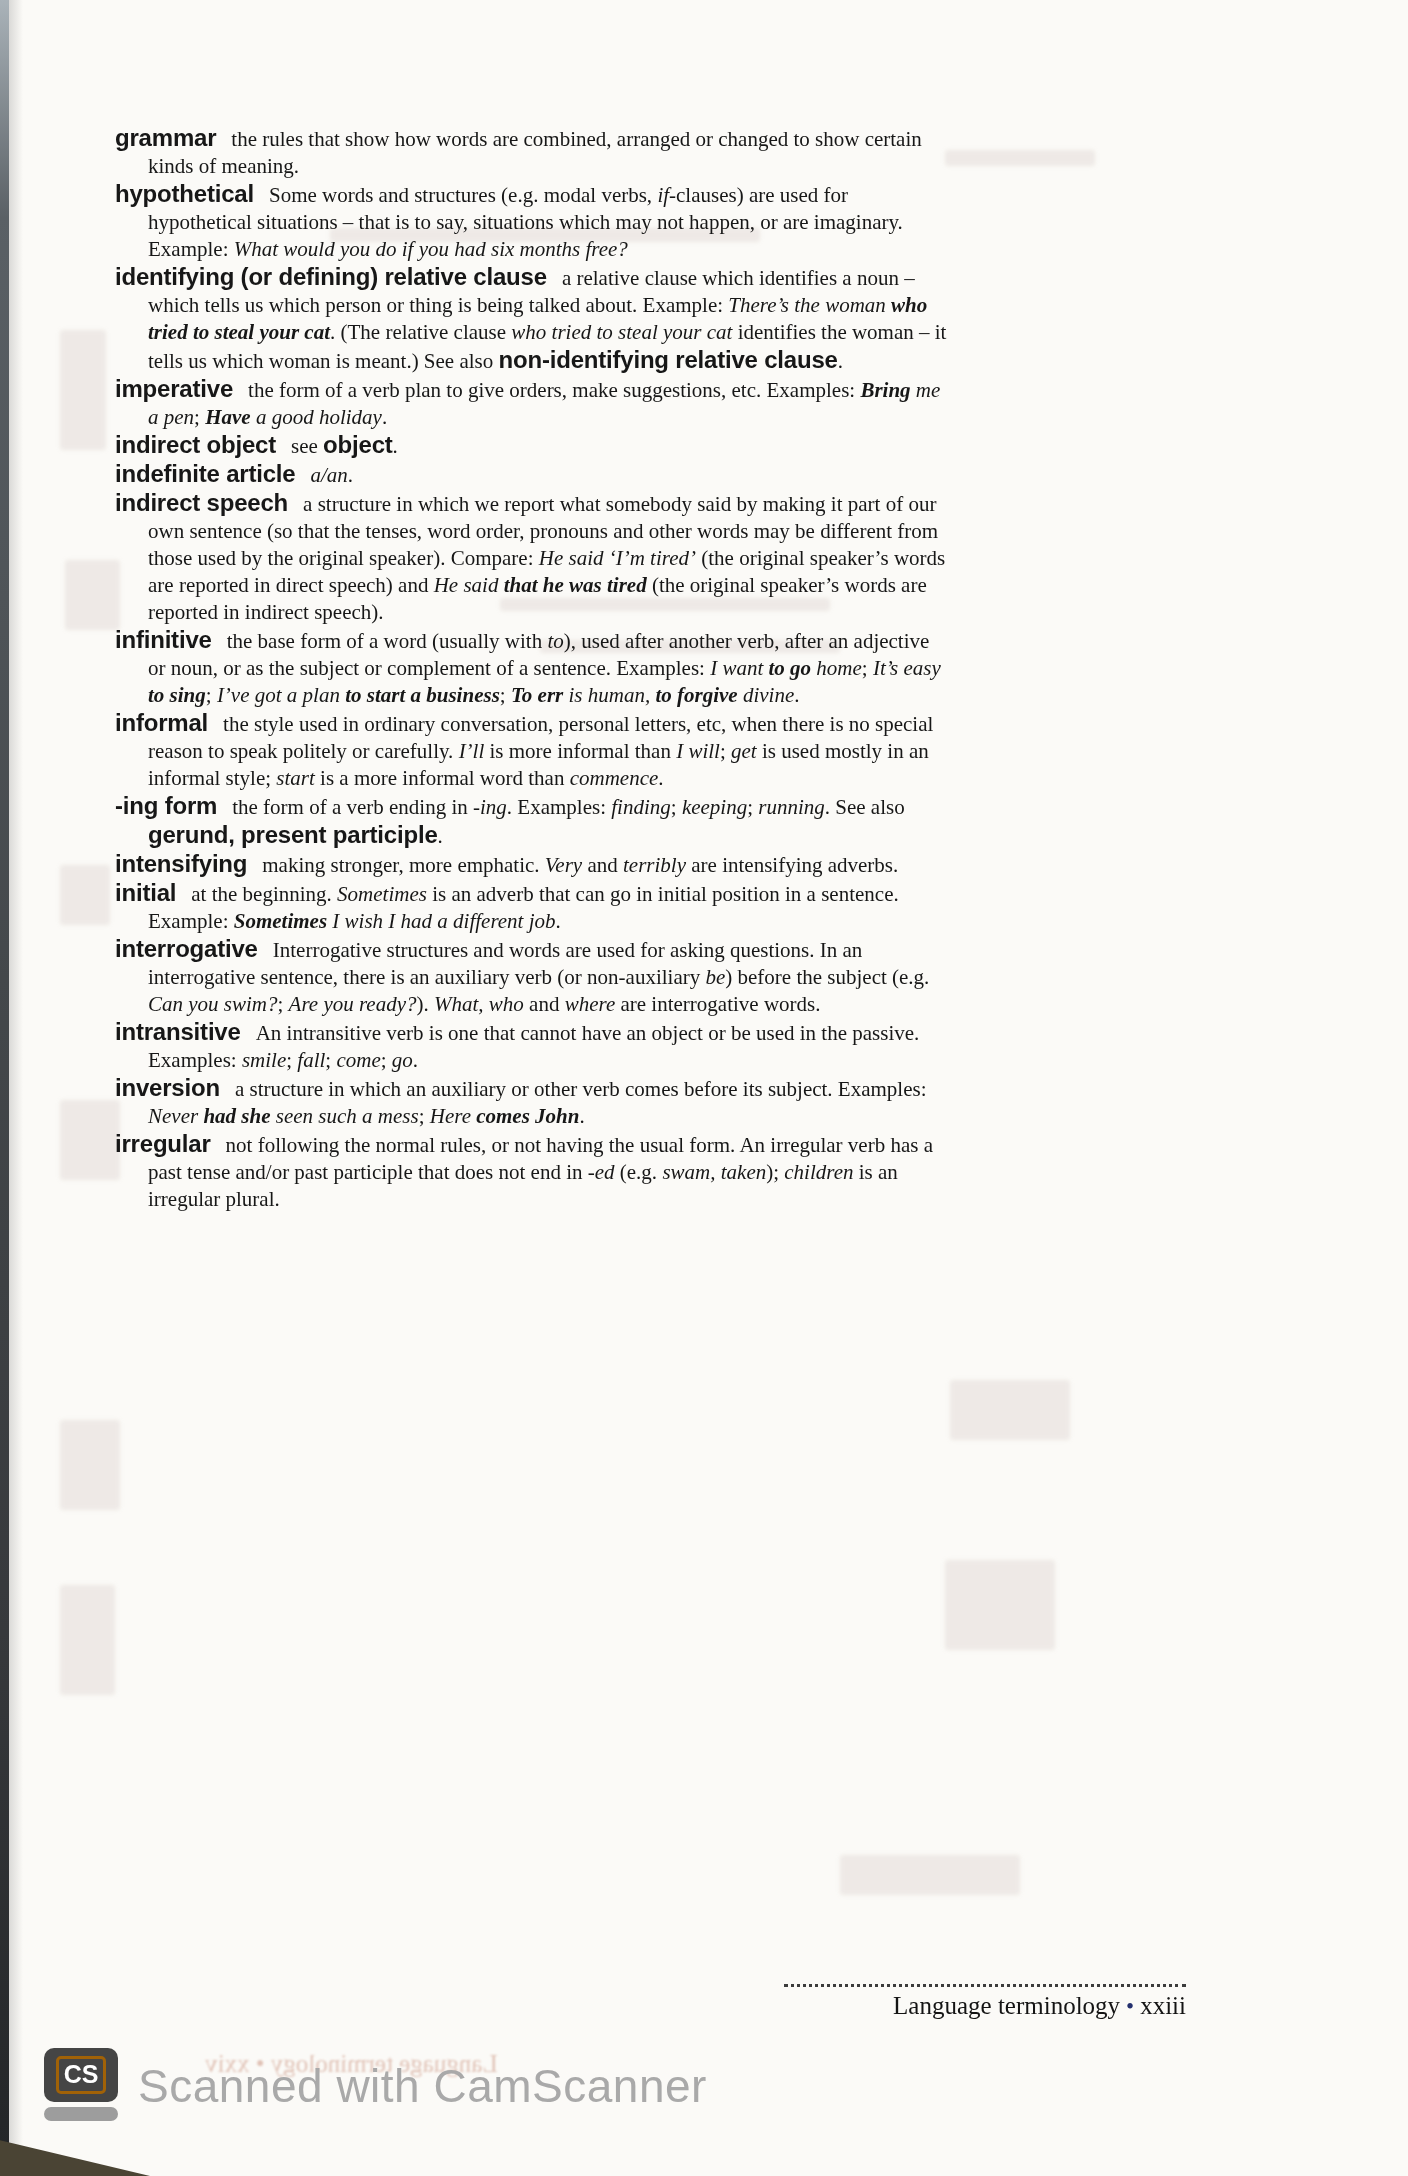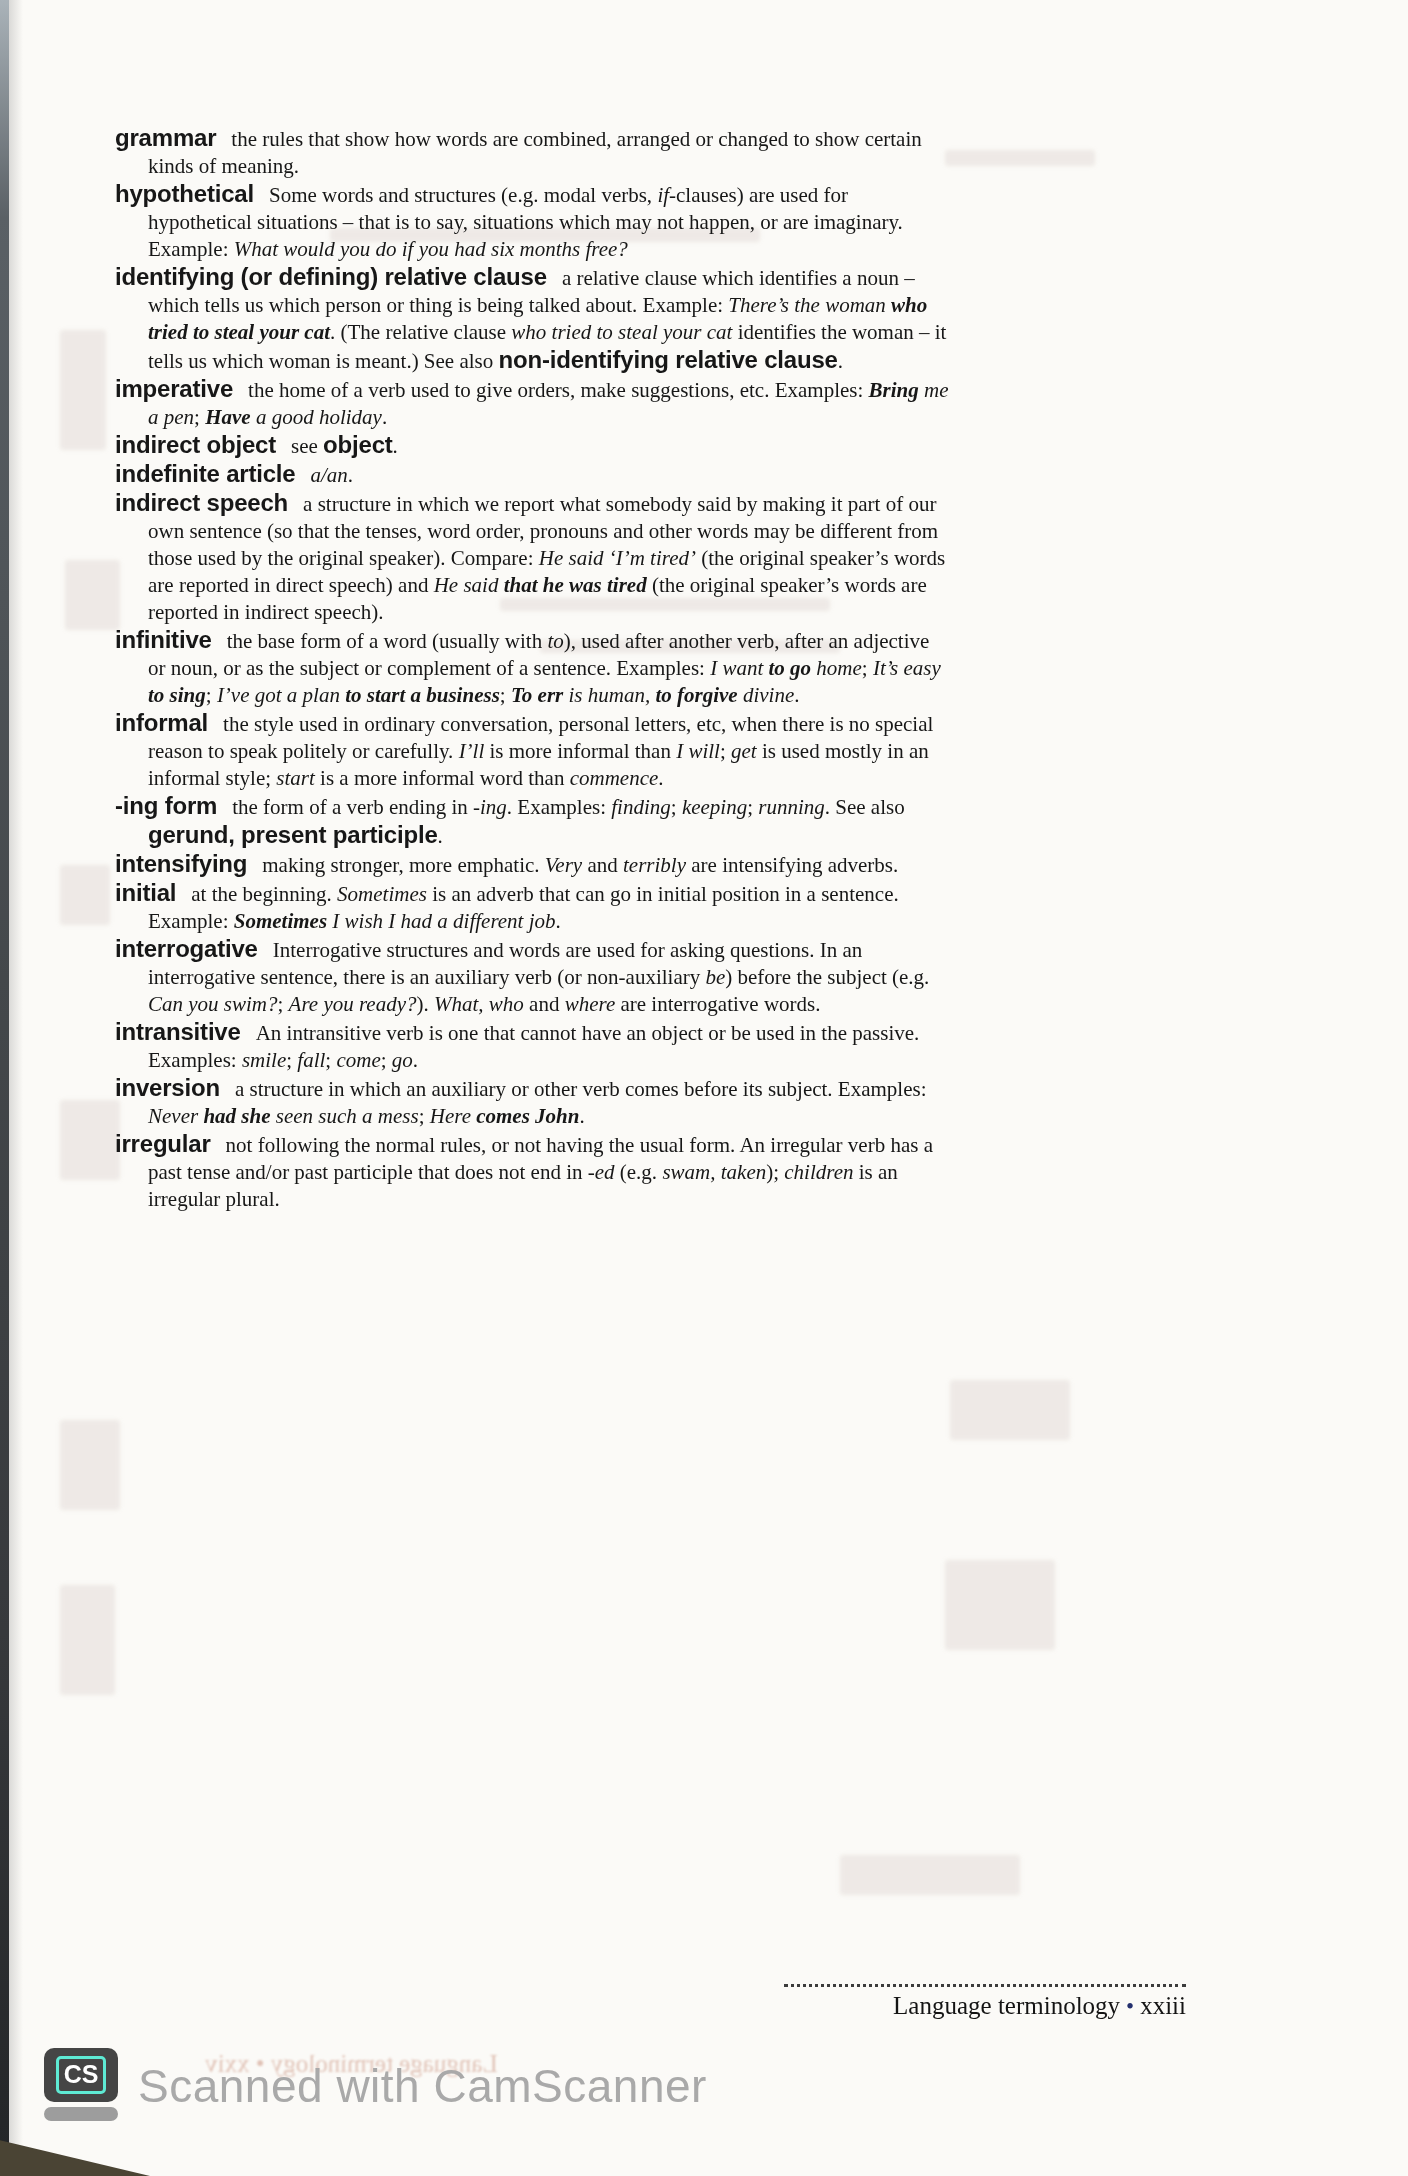--- a/index.html
+++ b/index.html
@@ -57,21 +57,21 @@
     position:absolute;left:44px;top:2048px;
     display:flex;align-items:center;gap:20px;
   }
   .cs-logo{width:74px;height:76px;display:flex;flex-direction:column;}
   .cs-top{
     height:54px;background:#454545;border-radius:10px;
     display:flex;align-items:center;justify-content:center;
   }
   .cs-letters{
     color:#fff;font-family:"Liberation Sans",sans-serif;font-weight:700;font-size:25px;
-    border:3px solid #5eead4;border-radius:5px;padding:0 5px;line-height:1.25;text-align:center;
+    border:3px solid #a16207;border-radius:5px;padding:0 5px;line-height:1.25;text-align:center;
   }
   .cs-tab{height:14px;background:#9d9d9d;border-radius:7px;margin-top:5px;}
   .scanner-label{
     font-family:"Liberation Sans",sans-serif;font-size:46px;font-weight:400;
     color:#a9a9a9;letter-spacing:.5px;white-space:nowrap;
   }
 </style>
 </head>
 <body>
 
@@ -92,21 +92,21 @@
   <div class="smudge" style="left:60px;top:1420px;width:60px;height:90px;"></div>
   <div class="smudge" style="left:950px;top:1380px;width:120px;height:60px;"></div>
   <div class="smudge" style="left:60px;top:1585px;width:55px;height:110px;"></div>
   <div class="smudge" style="left:945px;top:1560px;width:110px;height:90px;"></div>
   <div class="smudge" style="left:840px;top:1855px;width:180px;height:40px;"></div>
 
   <div class="glossary">
       <p class="entry"><span class="sg-term">grammar</span><span class="sg-gap"></span><span class="sg-r">the rules that show how words are combined, arranged or changed to show certain kinds of meaning.</span></p>
       <p class="entry"><span class="sg-term">hypothetical</span><span class="sg-gap"></span><span class="sg-r">Some words and structures (e.g. modal verbs, </span><span class="sg-i">if</span><span class="sg-r">-clauses) are used for hypothetical situations – that is to say, situations which may not happen, or are imaginary. Example: </span><span class="sg-i">What would you do if you had six months free?</span></p>
       <p class="entry"><span class="sg-term">identifying (or defining) relative clause</span><span class="sg-gap"></span><span class="sg-r">a relative clause which identifies a noun – which tells us which person or thing is being talked about. Example: </span><span class="sg-i">There’s the woman </span><span class="sg-bi">who tried to steal your cat</span><span class="sg-r">. (The relative clause </span><span class="sg-i">who tried to steal your cat</span><span class="sg-r"> identifies the woman – it tells us which woman is meant.) See also </span><span class="sg-term">non-identifying relative clause</span><span class="sg-r">.</span></p>
-      <p class="entry"><span class="sg-term">imperative</span><span class="sg-gap"></span><span class="sg-r">the home of a verb used to give orders, make suggestions, etc. Examples: </span><span class="sg-bi">Bring</span><span class="sg-i"> me a pen</span><span class="sg-r">; </span><span class="sg-bi">Have</span><span class="sg-i"> a good holiday</span><span class="sg-r">.</span></p>
+      <p class="entry"><span class="sg-term">imperative</span><span class="sg-gap"></span><span class="sg-r">the form of a verb plan to give orders, make suggestions, etc. Examples: </span><span class="sg-bi">Bring</span><span class="sg-i"> me a pen</span><span class="sg-r">; </span><span class="sg-bi">Have</span><span class="sg-i"> a good holiday</span><span class="sg-r">.</span></p>
       <p class="entry"><span class="sg-term">indirect object</span><span class="sg-gap"></span><span class="sg-r">see </span><span class="sg-term">object</span><span class="sg-r">.</span></p>
       <p class="entry"><span class="sg-term">indefinite article</span><span class="sg-gap"></span><span class="sg-i">a/an</span><span class="sg-r">.</span></p>
       <p class="entry"><span class="sg-term">indirect speech</span><span class="sg-gap"></span><span class="sg-r">a structure in which we report what somebody said by making it part of our own sentence (so that the tenses, word order, pronouns and other words may be different from those used by the original speaker). Compare: </span><span class="sg-i">He said ‘I’m tired’</span><span class="sg-r"> (the original speaker’s words are reported in direct speech) and </span><span class="sg-i">He said </span><span class="sg-bi">that he was tired</span><span class="sg-r"> (the original speaker’s words are reported in indirect speech).</span></p>
       <p class="entry"><span class="sg-term">infinitive</span><span class="sg-gap"></span><span class="sg-r">the base form of a word (usually with </span><span class="sg-i">to</span><span class="sg-r">), used after another verb, after an adjective or noun, or as the subject or complement of a sentence. Examples: </span><span class="sg-i">I want </span><span class="sg-bi">to go</span><span class="sg-i"> home</span><span class="sg-r">; </span><span class="sg-i">It’s easy </span><span class="sg-bi">to sing</span><span class="sg-r">; </span><span class="sg-i">I’ve got a plan </span><span class="sg-bi">to start a business</span><span class="sg-r">; </span><span class="sg-bi">To err</span><span class="sg-i"> is human, </span><span class="sg-bi">to forgive</span><span class="sg-i"> divine</span><span class="sg-r">.</span></p>
       <p class="entry"><span class="sg-term">informal</span><span class="sg-gap"></span><span class="sg-r">the style used in ordinary conversation, personal letters, etc, when there is no special reason to speak politely or carefully. </span><span class="sg-i">I’ll</span><span class="sg-r"> is more informal than </span><span class="sg-i">I will</span><span class="sg-r">; </span><span class="sg-i">get</span><span class="sg-r"> is used mostly in an informal style; </span><span class="sg-i">start</span><span class="sg-r"> is a more informal word than </span><span class="sg-i">commence</span><span class="sg-r">.</span></p>
       <p class="entry"><span class="sg-term">-ing form</span><span class="sg-gap"></span><span class="sg-r">the form of a verb ending in </span><span class="sg-i">-ing</span><span class="sg-r">. Examples: </span><span class="sg-i">finding</span><span class="sg-r">; </span><span class="sg-i">keeping</span><span class="sg-r">; </span><span class="sg-i">running</span><span class="sg-r">. See also </span><span class="sg-term">gerund, present participle</span><span class="sg-r">.</span></p>
       <p class="entry"><span class="sg-term">intensifying</span><span class="sg-gap"></span><span class="sg-r">making stronger, more emphatic. </span><span class="sg-i">Very</span><span class="sg-r"> and </span><span class="sg-i">terribly</span><span class="sg-r"> are intensifying adverbs.</span></p>
       <p class="entry"><span class="sg-term">initial</span><span class="sg-gap"></span><span class="sg-r">at the beginning. </span><span class="sg-i">Sometimes</span><span class="sg-r"> is an adverb that can go in initial position in a sentence. Example: </span><span class="sg-bi">Sometimes</span><span class="sg-i"> I wish I had a different job</span><span class="sg-r">.</span></p>
       <p class="entry"><span class="sg-term">interrogative</span><span class="sg-gap"></span><span class="sg-r">Interrogative structures and words are used for asking questions. In an interrogative sentence, there is an auxiliary verb (or non-auxiliary </span><span class="sg-i">be</span><span class="sg-r">) before the subject (e.g. </span><span class="sg-i">Can you swim?</span><span class="sg-r">; </span><span class="sg-i">Are you ready?</span><span class="sg-r">). </span><span class="sg-i">What, who</span><span class="sg-r"> and </span><span class="sg-i">where</span><span class="sg-r"> are interrogative words.</span></p>
       <p class="entry"><span class="sg-term">intransitive</span><span class="sg-gap"></span><span class="sg-r">An intransitive verb is one that cannot have an object or be used in the passive. Examples: </span><span class="sg-i">smile</span><span class="sg-r">; </span><span class="sg-i">fall</span><span class="sg-r">; </span><span class="sg-i">come</span><span class="sg-r">; </span><span class="sg-i">go</span><span class="sg-r">.</span></p>

